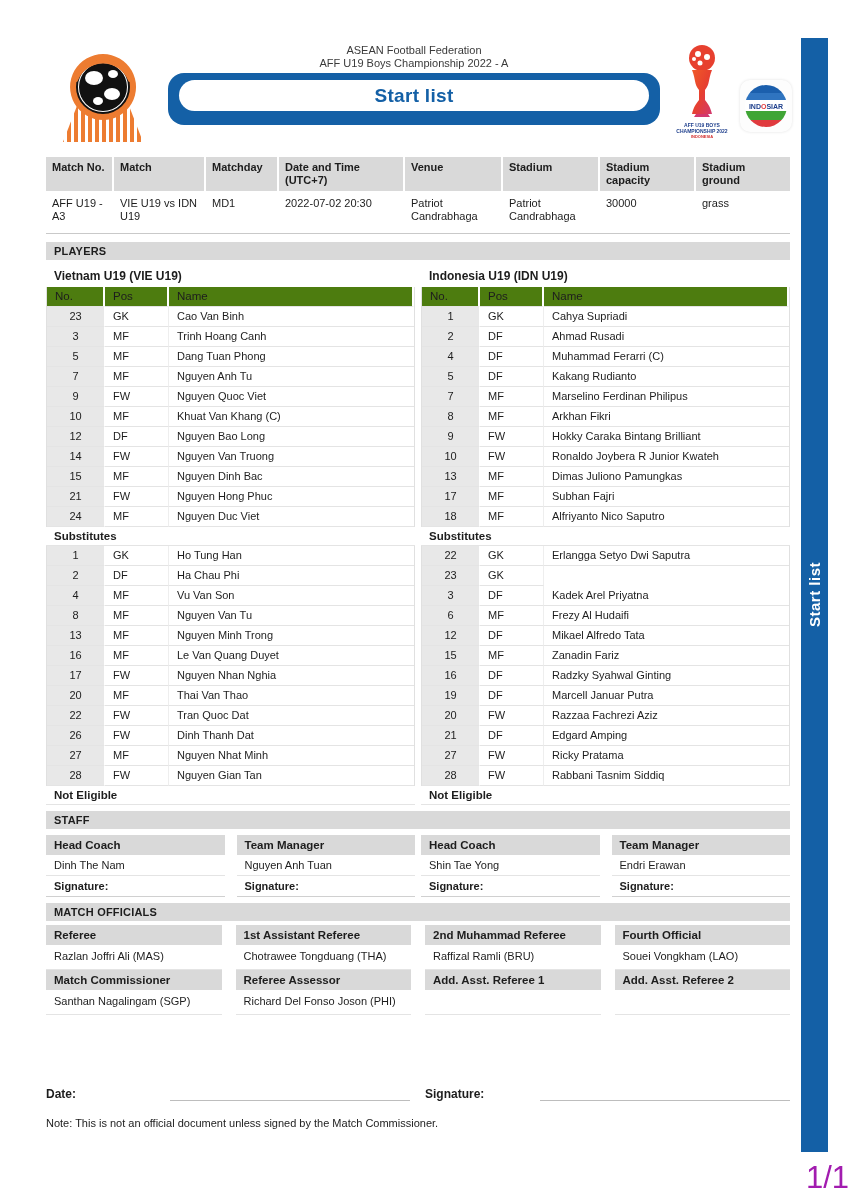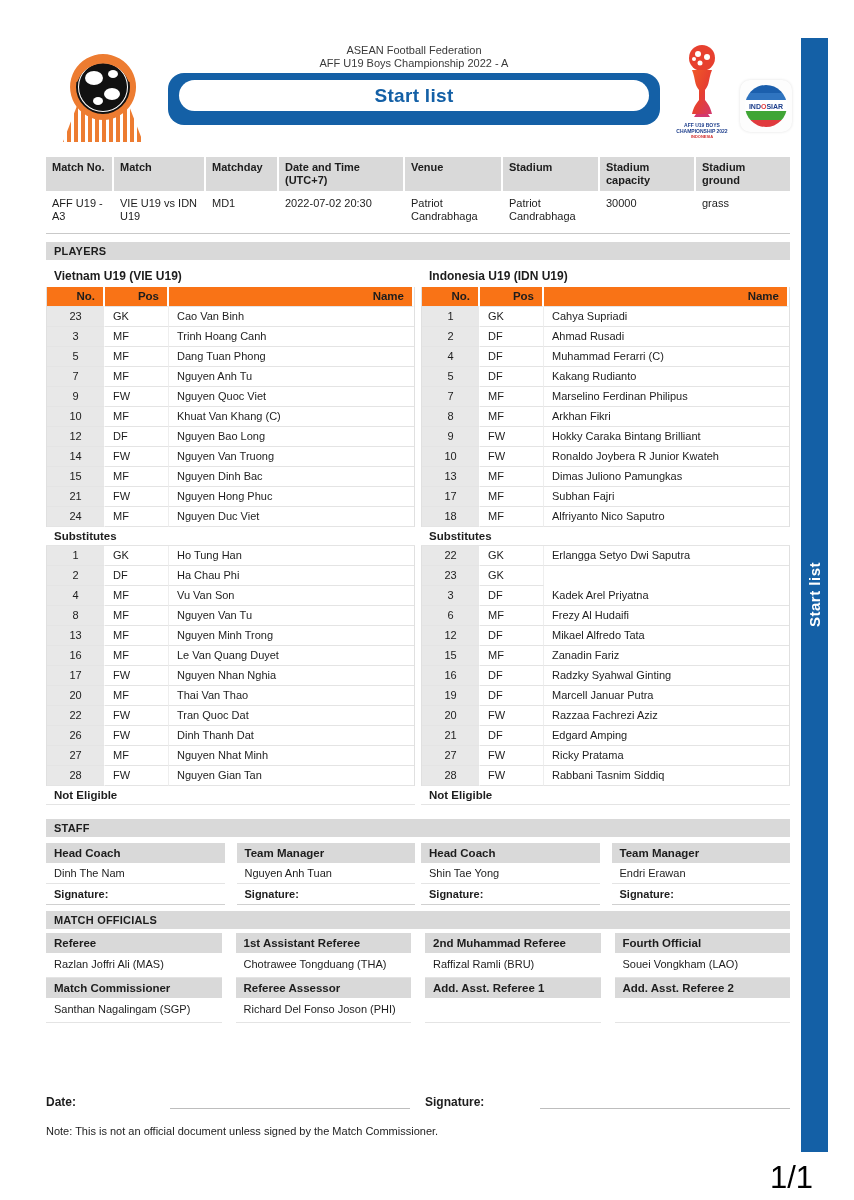--- a/index.html
+++ b/index.html
@@ -32,21 +32,21 @@
   .mi-table{margin-top:9px;display:grid;grid-template-columns:66px 90px 71px 124px 96px 95px 94px 94px;
     column-gap:2px;border-bottom:1px solid #c9c9c9;}
   .mi-h{background:#d9d9d9;font-size:11px;font-weight:bold;padding:4px 6px;line-height:13px;min-height:24px;}
   .mi-v{background:#fff;font-size:11px;padding:6px 6px 10px 6px;line-height:13px;}
 
   
   .players-bar{margin-top:8px;}
   .teams{display:grid;grid-template-columns:1fr 1fr;column-gap:6px;margin-top:6px;}
   .team-name{font-size:12px;font-weight:bold;padding:3px 2px 4px 8px;}
   .p-row{display:grid;grid-template-columns:58px 64px 1fr;border-left:1px solid #e0e0e0;border-right:1px solid #e0e0e0;}
-  .p-head .p-cell{background:#f97316;font-weight:bold;font-size:11.5px;border-right:2px solid #fff;text-align:right;}
+  .p-head .p-cell{background:#4d7c0f;font-weight:normal;font-size:11.5px;border-right:2px solid #fff;}
   .p-cell{font-size:11px;padding:3px 8px;line-height:13px;border-bottom:1px solid #e4e4e4;}
   .p-no{background:#e8e8e8;text-align:center;border-right:1px solid #fff;}
   .p-pos{border-right:1px solid #eee;}
   .p-fullrow{font-size:11.5px;font-weight:bold;padding:3px 2px 3px 8px;border-bottom:1px solid #e4e4e4;}
 
   
   .staff-grid{display:grid;grid-template-columns:1fr 1fr;column-gap:6px;margin-top:6px;}
   .staff-table{display:grid;grid-template-columns:1fr 1fr;column-gap:12px;align-content:start;}
   .st-h{background:#d9d9d9;font-size:11.5px;font-weight:bold;padding:4px 8px;}
   .st-v{font-size:11px;padding:4px 8px;border-bottom:1px solid #e4e4e4;}
@@ -60,21 +60,21 @@
   
   .date-row{display:flex;align-items:flex-end;margin-top:66px;height:20px;}
   .f-label{font-size:12px;font-weight:bold;}
   .f-line{border-bottom:1px solid #bdbdbd;height:16px;}
   .note{margin-top:16px;font-size:11px;color:#222;}
 
   
   .side-tab{position:absolute;left:801px;top:38px;width:27px;height:1114px;background:var(--blue);
     display:flex;align-items:center;justify-content:center;}
   .side-tab span{writing-mode:vertical-rl;transform:rotate(180deg);color:#fff;font-size:15px;font-weight:bold;letter-spacing:.5px;}
-  .page-num{position:absolute;left:770px;top:1160px;font-size:31px;color:#000000;}
+  .page-num{position:absolute;left:806px;top:1160px;font-size:31px;color:#a21caf;}
 
   :root{--blue:#1460a6;}
 </style>
 </head>
 <body>
 
 <div class="content">
 
   <div class="hdr">
     <div class="aff-logo">
@@ -415,21 +415,21 @@
         </div>
         <div class="p-row">
           <div class="p-cell p-no">28</div>
           <div class="p-cell p-pos">FW</div>
           <div class="p-cell">Rabbani Tasnim Siddiq</div>
         </div>
         <div class="p-fullrow">Not Eligible</div>
       </div>
   </div>
 
-  <div class="sec-bar" style="margin-top:14px">STAFF</div>
+  <div class="sec-bar" style="margin-top:6px">STAFF</div>
   <div class="staff-grid">
     <div class="staff-table">
         <div class="st-h">Head Coach</div>
         <div class="st-h">Team Manager</div>
         <div class="st-v">Dinh The Nam</div>
         <div class="st-v">Nguyen Anh Tuan</div>
         <div class="st-sig">Signature:</div>
         <div class="st-sig">Signature:</div>
       </div>
     <div class="staff-table">

